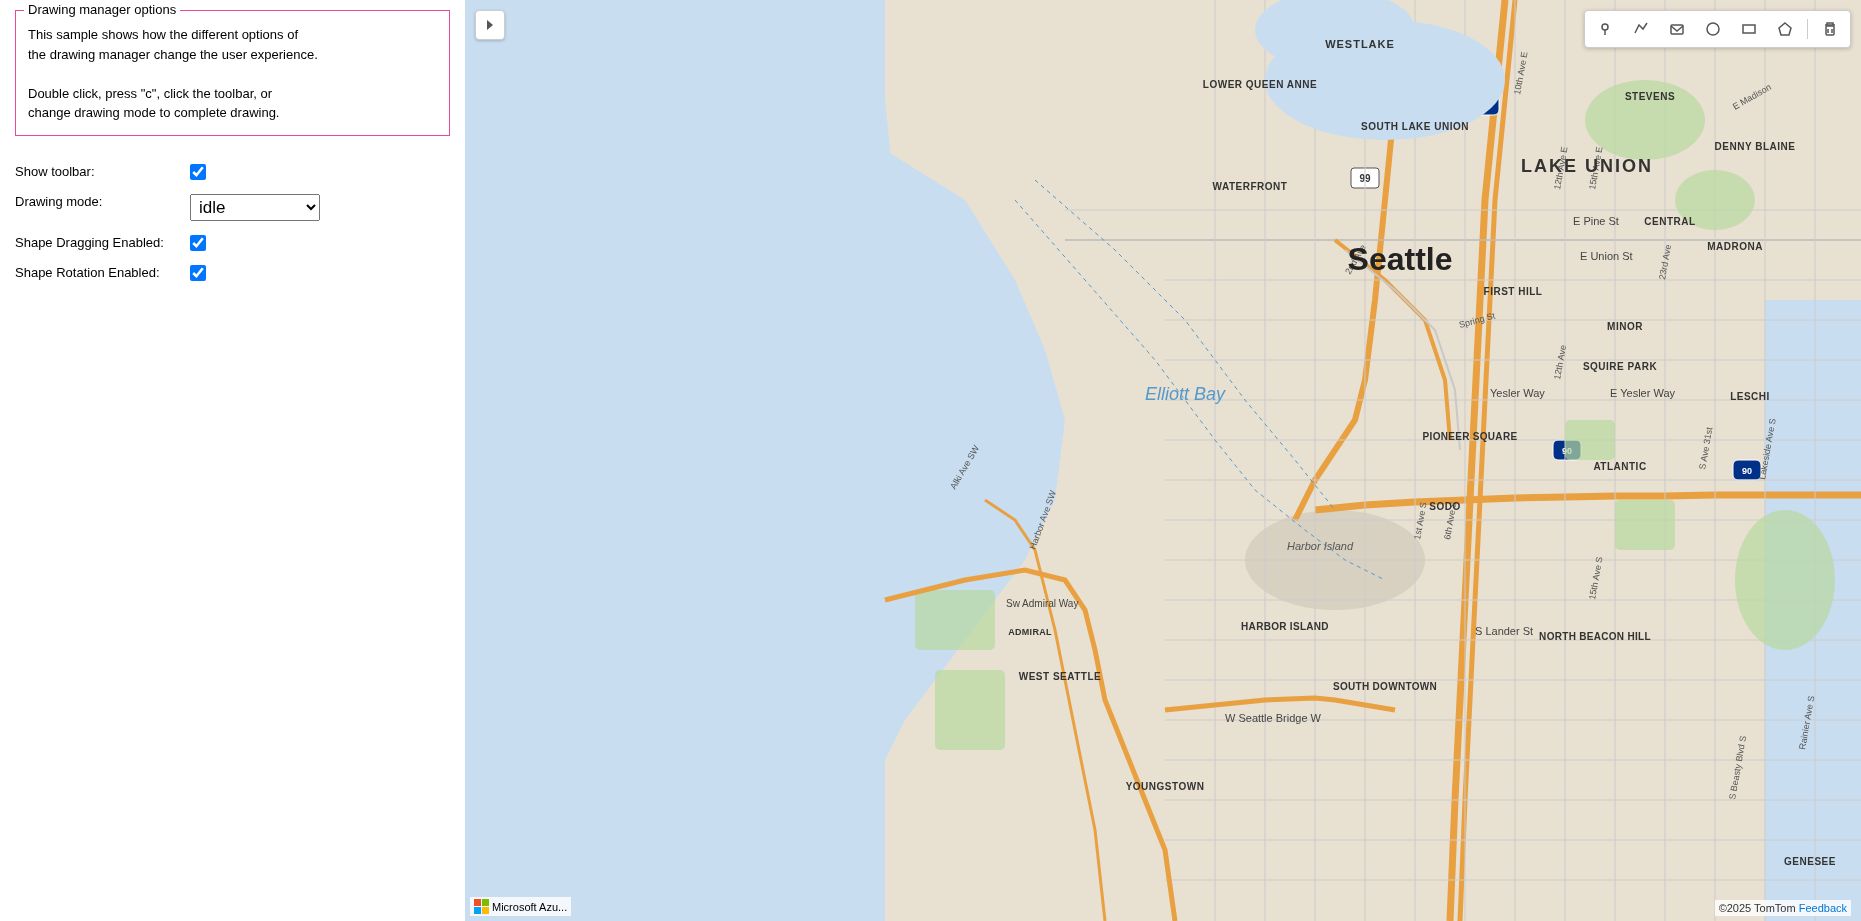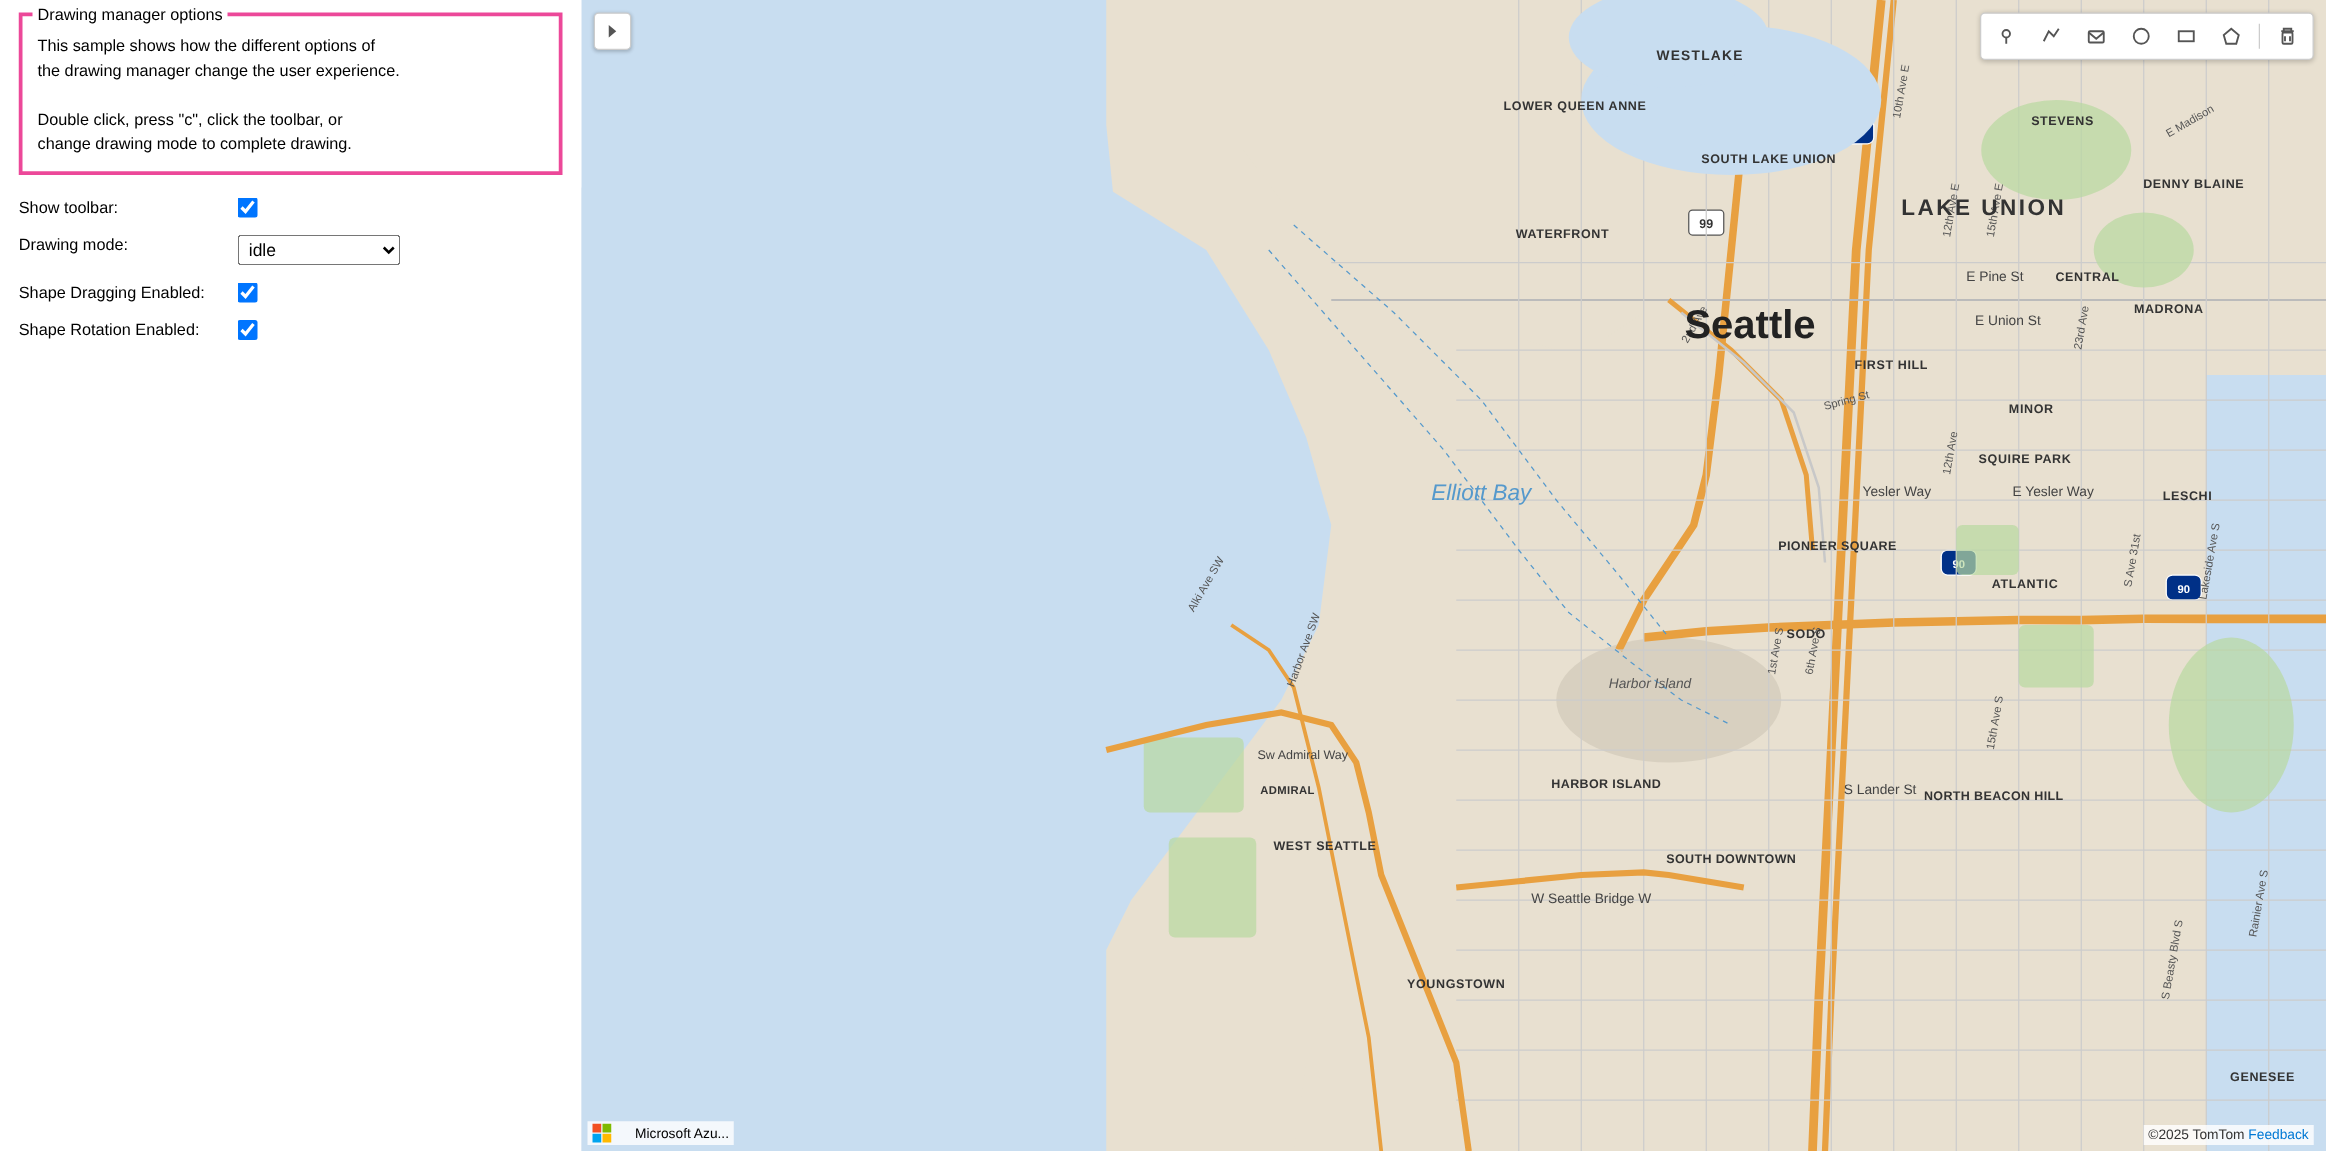--- a/index.html
+++ b/index.html
@@ -10,24 +10,24 @@
       width: 465px;
       min-width: 465px;
       padding: 10px 15px;
       background: #fff;
       display: flex;
       flex-direction: column;
       gap: 8px;
     }
 
     .options-box {
-      border: 3px solid #ec4899;
+      border: 1px solid #ec4899;
       padding: 8px 12px 12px 12px;
       position: relative;
-      margin-bottom: 10px;
+      margin-bottom: 20px;
     }
     .options-box-title {
       position: absolute;
       top: -9px;
       left: 8px;
       background: #fff;
       padding: 0 4px;
       font-size: 13px;
       font-weight: normal;
     }
@@ -43,21 +43,21 @@
       font-size: 13px;
     }
     .form-label {
       min-width: 175px;
       font-size: 13px;
     }
     .form-control {
       font-size: 13px;
     }
     select.dropdown {
-      font-size: 14px;
+      font-size: 17px;
       padding: 2px 4px;
     }
     input[type="checkbox"] {
       width: 16px;
       height: 16px;
       cursor: pointer;
     }
 
     
     #map-container {
@@ -123,21 +123,21 @@
 
     
     .ms-logo {
       position: absolute;
       bottom: 5px;
       left: 5px;
       font-size: 11px;
       z-index: 50;
       display: flex;
       align-items: center;
-      gap: 19px;
+      gap: 3px;
       background: rgba(255,255,255,0.8);
       padding: 2px 4px;
     }
     .ms-squares {
       display: grid;
       grid-template-columns: 7px 7px;
       grid-template-rows: 7px 7px;
       gap: 1px;
     }
     .ms-sq-1 { background: #f25022; }

